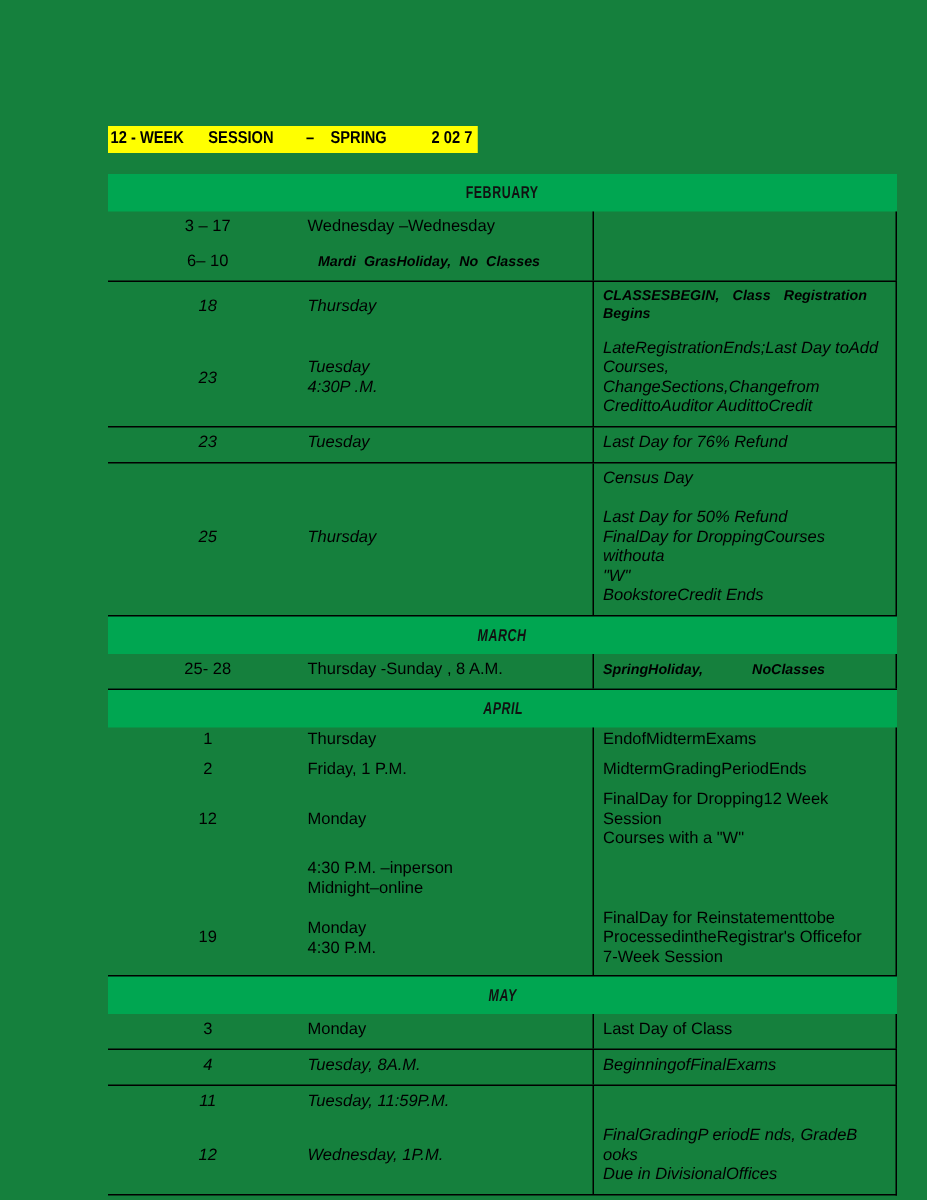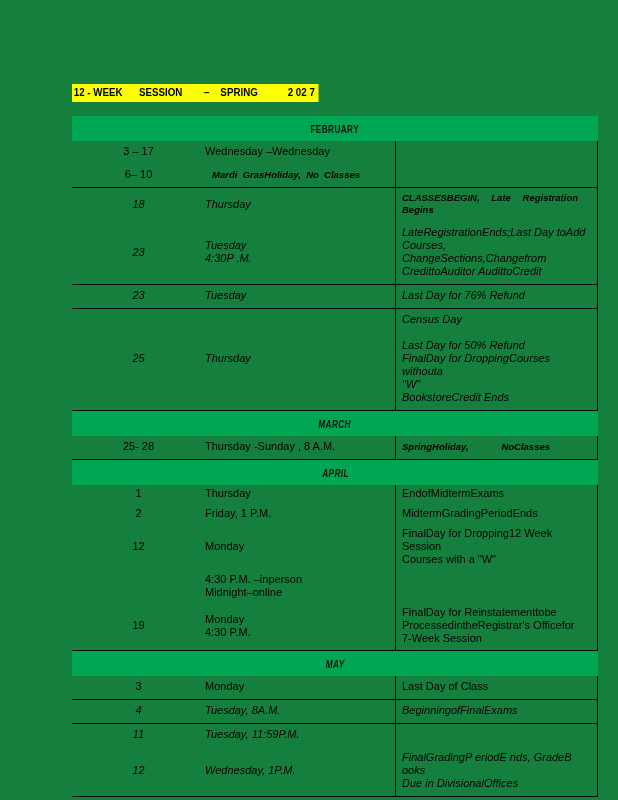--- a/index.html
+++ b/index.html
@@ -87,21 +87,21 @@
       </div>
       <div class="row">
         <div class="col-date">6– 10</div>
         <div class="col-event"><span class="ev-spread">Mardi GrasHoliday, No Classes</span></div>
       </div>
     </div>
     <div class="group topline">
       <div class="row">
         <div class="col-date">18</div>
         <div class="col-day">Thursday</div>
-        <div class="col-event"><span class="ev-boldcond">CLASSESBEGIN, Late Registration Begins</span></div>
+        <div class="col-event"><span class="ev-boldcond">CLASSESBEGIN, Class Registration Begins</span></div>
       </div>
       <div class="row">
         <div class="col-date">23</div>
         <div class="col-day">Tuesday
 4:30P .M.</div>
         <div class="col-event">LateRegistrationEnds;Last Day toAdd
 Courses, ChangeSections,Changefrom
 CredittoAuditor AudittoCredit</div>
       </div>
     </div>

